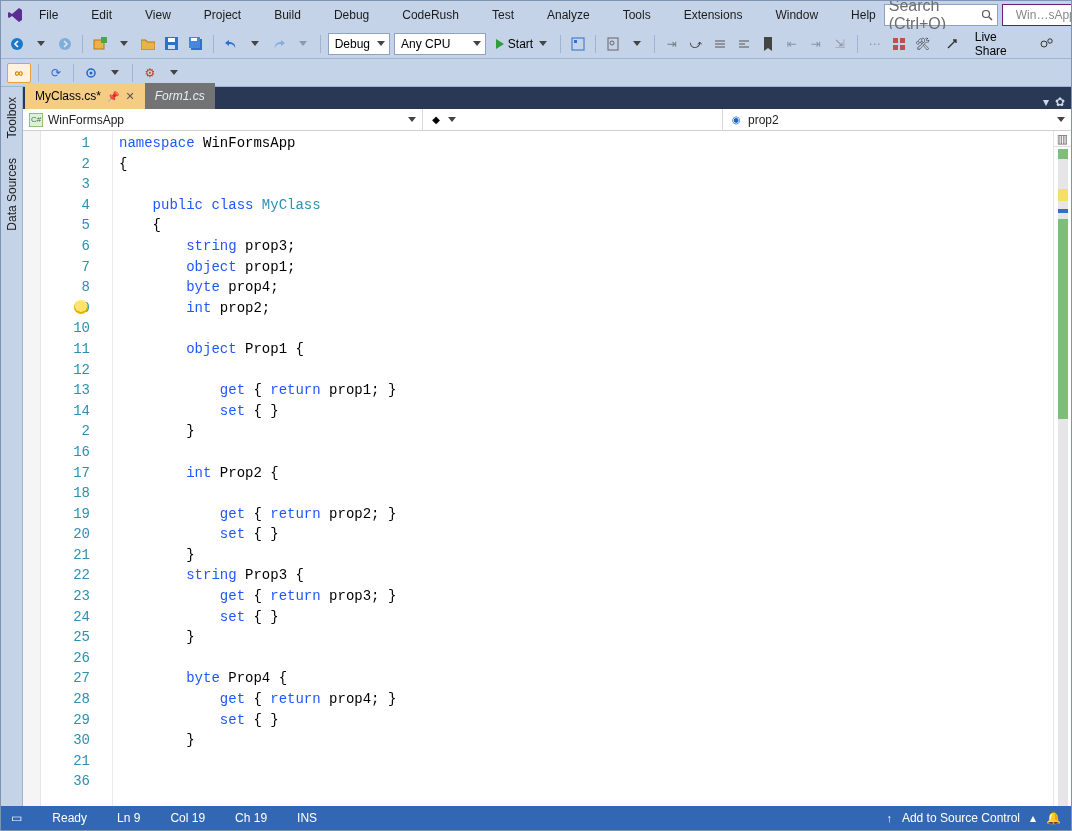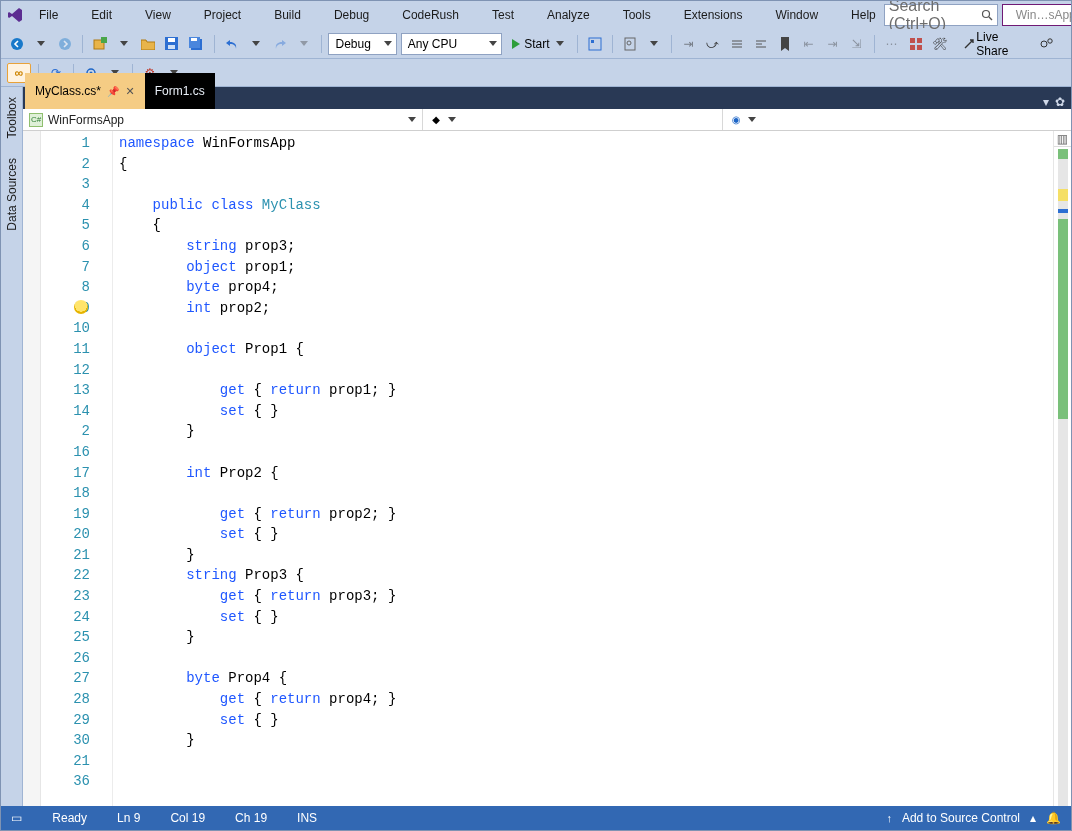--- a/index.html
+++ b/index.html
@@ -59,39 +59,39 @@
     height: 22px; background:#fff; border:1px solid #8fa2c2;
     display:flex; align-items:center; padding: 0 4px 0 6px; gap:4px;
     min-width: 60px;
   }
   .tb-combo .cv { flex:1; }
   .tri-down { width:0;height:0;border-left:4px solid transparent;border-right:4px solid transparent;border-top:5px solid #444;}
   .tb-start {
     display:flex; align-items:center; gap:4px; padding: 0 6px; height:22px;
   }
   .play-green { width:0;height:0;border-top:5px solid transparent;border-bottom:5px solid transparent;border-left:8px solid #2e9e3b;}
-  .live-share { margin-left:auto; display:flex; align-items:center; gap:0; padding:0 8px;}
+  .live-share { margin-left:auto; display:flex; align-items:center; gap:16px; padding:0 8px;}
   
   .toolbar-row2 { height: 28px; }
   .infinity {
     width: 24px; height:20px; border:1px solid #e8a23a; background:#fff3e0;
     display:flex;align-items:center;justify-content:center; color:#cc8400;
     font-weight:bold; border-radius:2px;
   }
   
   .doc-tabs {
     height: 22px; background: #293955; display:flex; align-items:flex-end;
     padding-left:2px;
   }
   .doc-tab {
-    height:36px; display:flex; align-items:center; gap:6px;
+    height:26px; display:flex; align-items:center; gap:6px;
     padding: 0 10px; font-size:12px;
   }
   .doc-tab.active { background:#f5cc84; color:#000; }
-  .doc-tab.inactive { background:#000000; color:#e8eef7; }
+  .doc-tab.inactive { background:#737373; color:#e8eef7;font-style:italic; }
   .doc-tab .close { font-size:11px; color:#555; }
   .doc-tabs-right { margin-left:auto; display:flex; align-items:center; gap:6px; padding:0 6px; color:#cfd8e8;}
   
   .code-nav {
     height:22px; background:#f5f5f5; border-bottom:1px solid #cfcfcf;
     display:flex; align-items:stretch;
   }
   .nav-combo {
     display:flex; align-items:center; gap:5px; border-right:1px solid #d8d8d8;
     padding:0 6px; flex:1; background:#fff;
@@ -396,20 +396,21 @@
         <span class="nav-icon" style="background:#dff0d8;border:1px solid #8fbf6f;color:#2e7d32;font-size:8px;padding:0 1px">C#</span>
         <span class="txt">WinFormsApp</span>
         <span class="tri-down"></span>
       </div>
       <div class="nav-combo" style="flex:0 0 300px">
         <span class="nav-icon" style="color:#d2922">◆</span>
         <span class="tri-down"></span>
       </div>
       <div class="nav-combo">
         <span class="nav-icon" style="color:#1e66c7">◉</span>
+        <span class="txt">prop2</span>
         <span class="tri-down"></span>
       </div>
     </div>
 
     <div class="editor-body">
       <div class="marker-col"></div>
       <div class="gutter" id="gutter">
           <div class="lnrow">1</div>
           <div class="lnrow">2</div>
           <div class="lnrow">3</div>

